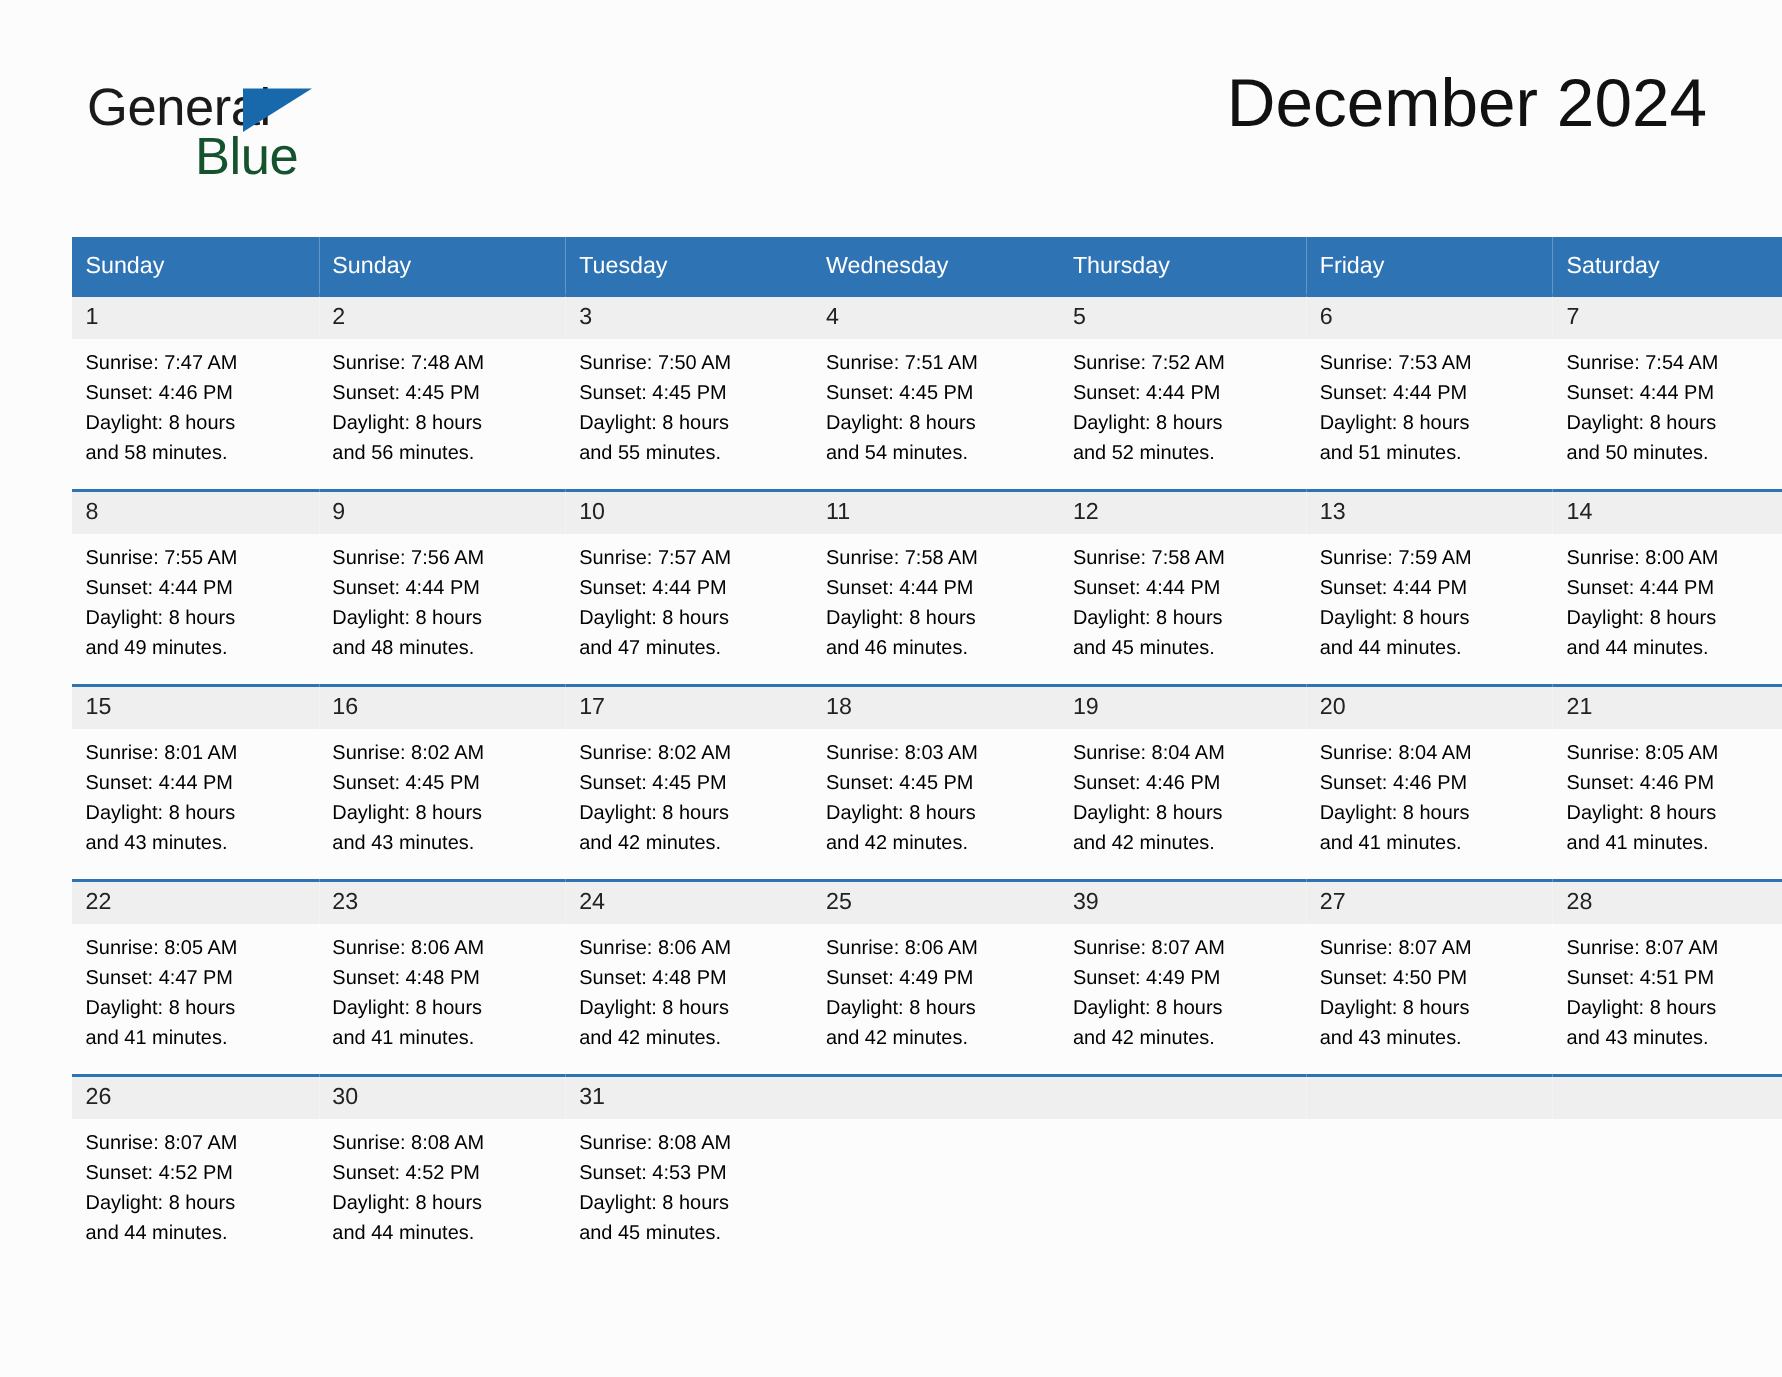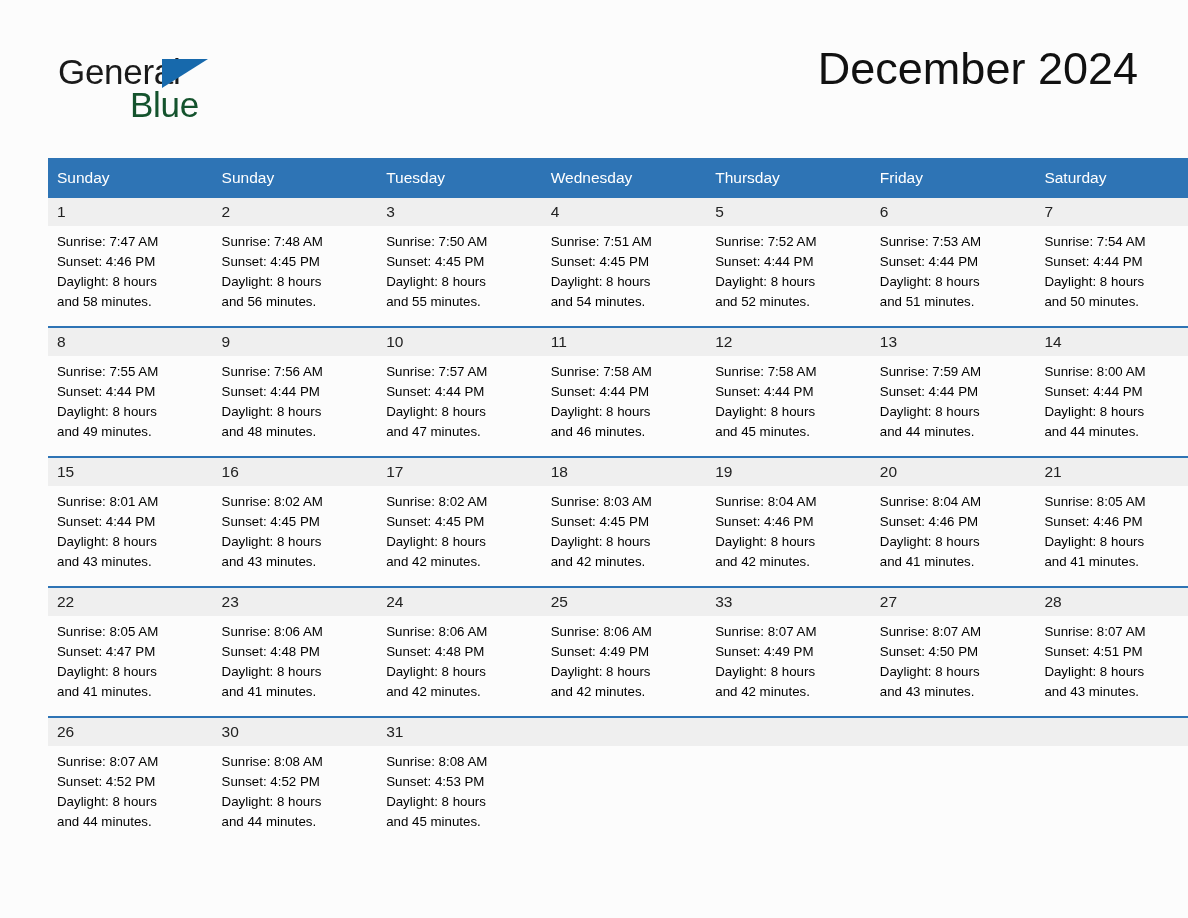--- a/index.html
+++ b/index.html
@@ -402,21 +402,21 @@
           <td>
             <div class="daynum">25</div>
             <div class="info">
               <div>Sunrise: 8:06 AM</div>
               <div>Sunset: 4:49 PM</div>
               <div>Daylight: 8 hours</div>
               <div>and 42 minutes.</div>
             </div>
           </td>
           <td>
-            <div class="daynum">33</div>
+            <div class="daynum">39</div>
             <div class="info">
               <div>Sunrise: 8:07 AM</div>
               <div>Sunset: 4:49 PM</div>
               <div>Daylight: 8 hours</div>
               <div>and 42 minutes.</div>
             </div>
           </td>
           <td>
             <div class="daynum">27</div>
             <div class="info">

